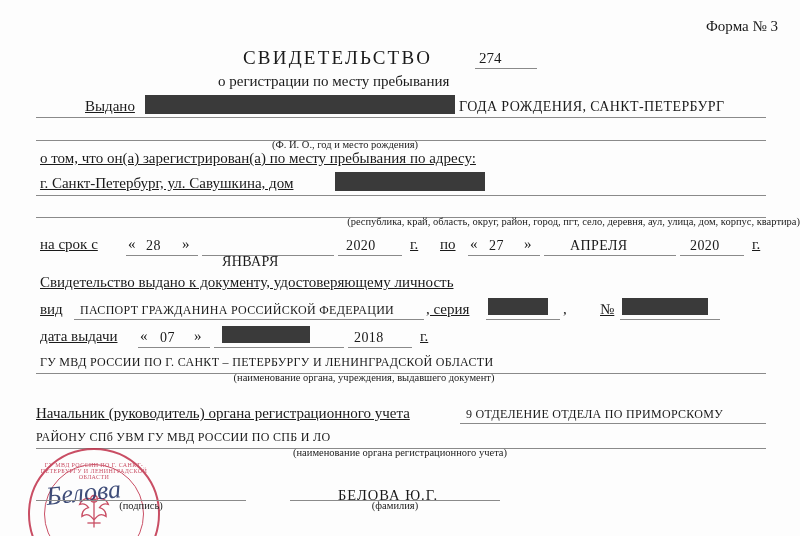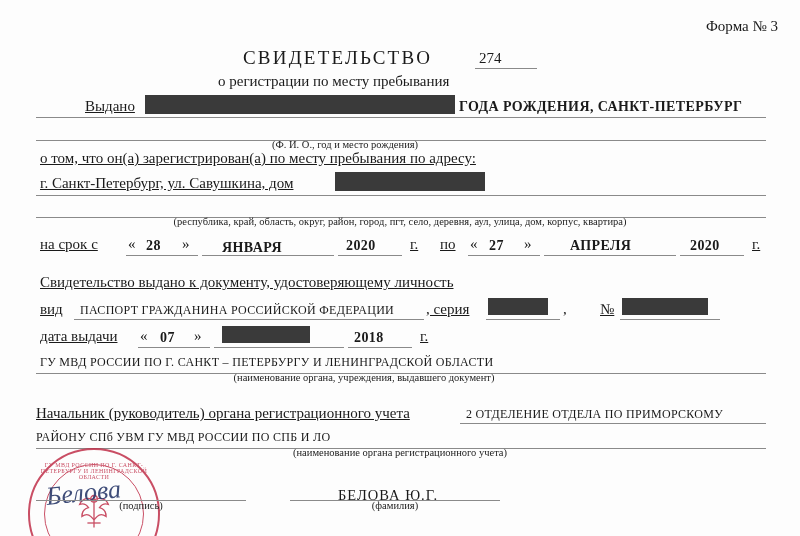--- a/index.html
+++ b/index.html
@@ -58,21 +58,21 @@
   .small-center {
     position: absolute;
     font-size: 10.5px;
     text-align: center;
     color: #222;
     white-space: nowrap;
   }
   .bold-val {
     position: absolute;
     font-size: 14px;
-    font-weight: bold;
+    font-weight: normal;
     letter-spacing: 0.4px;
     white-space: nowrap;
     text-align: center;
   }
   .caps {
     position: absolute;
     font-size: 12px;
     letter-spacing: 0.3px;
     white-space: nowrap;
   }
@@ -150,28 +150,28 @@
   <div class="rule" style="left:36px; top:117px; width:730px;"></div>
   <div class="rule" style="left:36px; top:140px; width:730px;"></div>
   <div class="small-center" style="left:0; top:139px; width:690px;">(Ф. И. О., год и место рождения)</div>
 
   <div class="lbl" style="left:40px; top:150px;">о том, что он(а) зарегистрирован(а) по месту пребывания по адресу:</div>
 
   <div class="lbl" style="left:40px; top:175px;">г. Санкт-Петербург, ул. Савушкина, дом</div>
   <div class="redact" style="left:335px; top:172px; width:150px; height:19px;"></div>
   <div class="rule" style="left:36px; top:195px; width:730px;"></div>
   <div class="rule" style="left:36px; top:217px; width:730px;"></div>
-  <div class="small-center" style="left:0; top:216px; width:800px;">(республика, край, область, округ, район, город, пгт, село, деревня, аул, улица, дом, корпус, квартира)</div>
+  <div class="small-center" style="left:0; top:216px; width:800px;text-align:right;">(республика, край, область, округ, район, город, пгт, село, деревня, аул, улица, дом, корпус, квартира)</div>
 
   <div class="lbl" style="left:40px; top:236px;">на срок с</div>
   <div class="quote" style="left:128px; top:236px;">«</div>
   <div class="bold-val" style="left:146px; top:238px;">28</div>
   <div class="quote" style="left:182px; top:236px;">»</div>
   <div class="rule" style="left:126px; top:255px; width:72px;"></div>
-  <div class="bold-val" style="left:222px; top:240px;">ЯНВАРЯ</div>
+  <div class="bold-val" style="left:222px; top:254px;">ЯНВАРЯ</div>
   <div class="rule" style="left:202px; top:255px; width:132px;"></div>
   <div class="bold-val" style="left:346px; top:238px;">2020</div>
   <div class="rule" style="left:338px; top:255px; width:64px;"></div>
   <div class="lbl" style="left:410px; top:236px;">г.</div>
   <div class="lbl" style="left:440px; top:236px;">по</div>
   <div class="quote" style="left:470px; top:236px;">«</div>
   <div class="bold-val" style="left:489px; top:238px;">27</div>
   <div class="quote" style="left:524px; top:236px;">»</div>
   <div class="rule" style="left:468px; top:255px; width:72px;"></div>
   <div class="bold-val" style="left:570px; top:238px;">АПРЕЛЯ</div>
@@ -202,21 +202,21 @@
   <div class="rule" style="left:214px; top:347px; width:130px;"></div>
   <div class="bold-val" style="left:354px; top:330px;">2018</div>
   <div class="rule" style="left:348px; top:347px; width:64px;"></div>
   <div class="lbl" style="left:420px; top:328px;">г.</div>
 
   <div class="caps" style="left:40px; top:355px;">ГУ  МВД  РОССИИ  ПО  Г. САНКТ – ПЕТЕРБУРГУ  И  ЛЕНИНГРАДСКОЙ ОБЛАСТИ</div>
   <div class="rule" style="left:36px; top:373px; width:730px;"></div>
   <div class="small-center" style="left:0; top:372px; width:728px;">(наименование органа, учреждения, выдавшего документ)</div>
 
   <div class="lbl" style="left:36px; top:405px;">Начальник (руководитель) органа регистрационного учета</div>
-  <div class="caps" style="left:466px; top:407px;">2 ОТДЕЛЕНИЕ ОТДЕЛА  ПО ПРИМОРСКОМУ</div>
+  <div class="caps" style="left:466px; top:407px;">9 ОТДЕЛЕНИЕ ОТДЕЛА  ПО ПРИМОРСКОМУ</div>
   <div class="rule" style="left:460px; top:423px; width:306px;"></div>
   <div class="caps" style="left:36px; top:430px;">РАЙОНУ СПб УВМ  ГУ  МВД РОССИИ  ПО СПБ  И  ЛО</div>
   <div class="rule" style="left:36px; top:448px; width:730px;"></div>
   <div class="small-center" style="left:0; top:447px; width:800px;">(наименование органа регистрационного учета)</div>
 
   <div class="stamp">
     <div class="stamp-inner"></div>
     <div class="stamp-text-top">ГУ МВД РОССИИ ПО Г. САНКТ-ПЕТЕРБУРГУ И ЛЕНИНГРАДСКОЙ ОБЛАСТИ</div>
     <svg class="stamp-eagle" viewBox="0 0 40 40">
       <g fill="none" stroke="#c0304a" stroke-width="1.2">

